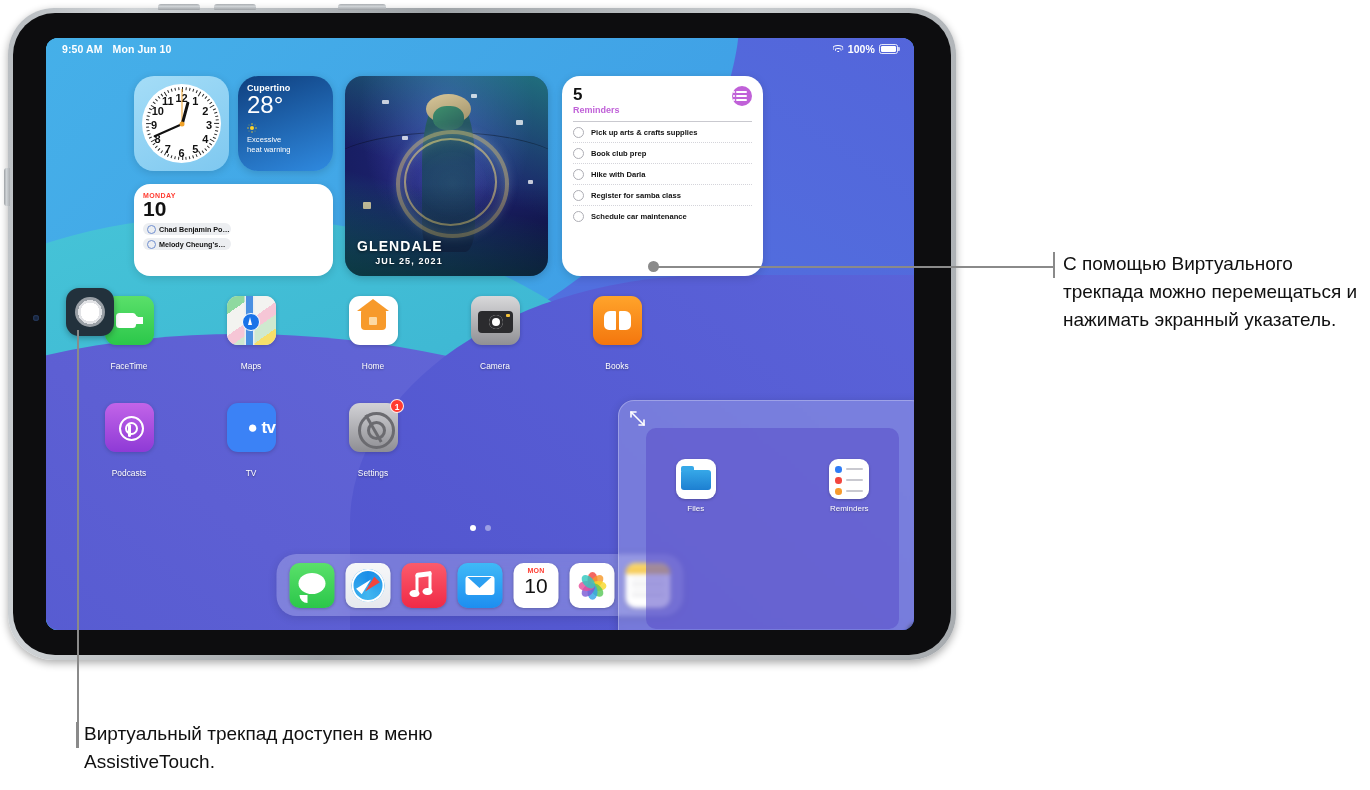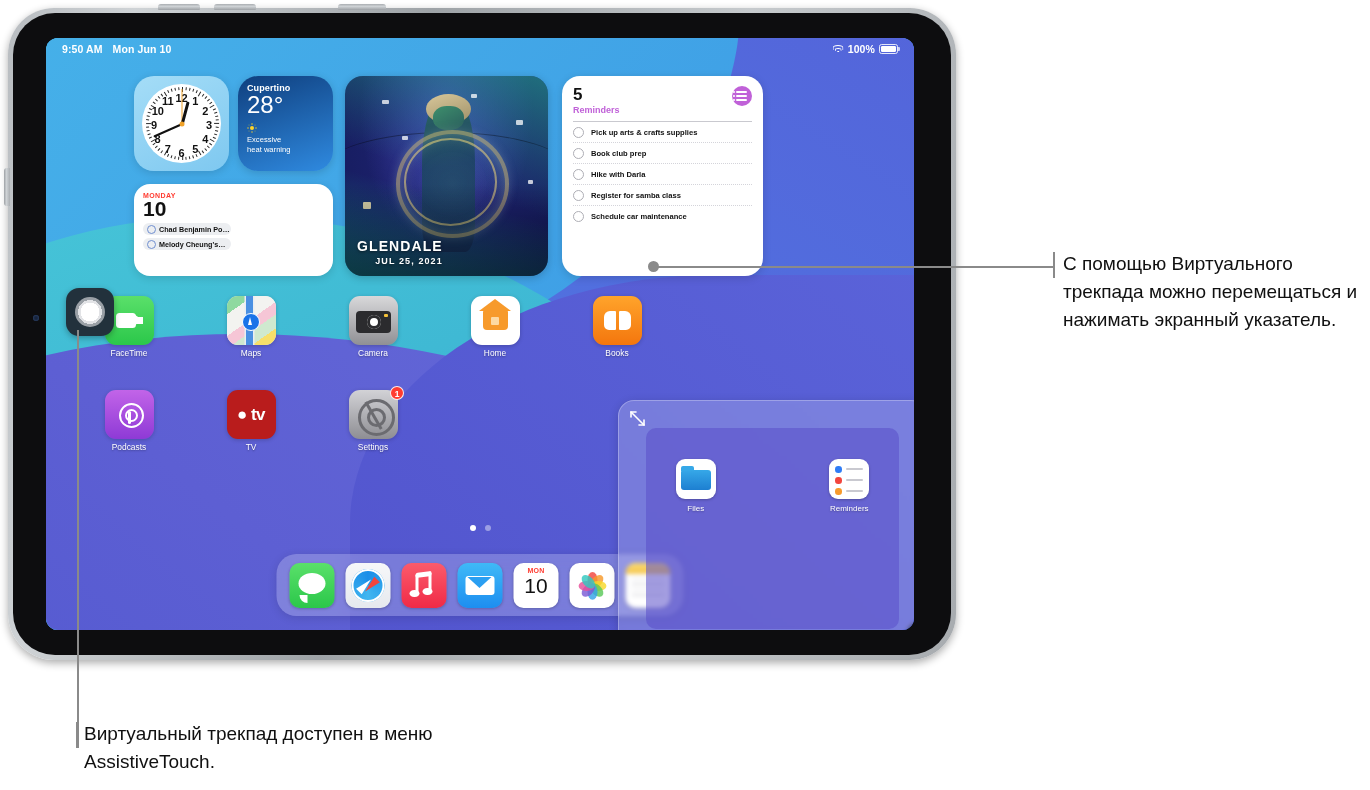--- a/index.html
+++ b/index.html
@@ -146,21 +146,21 @@
   .rem-item:last-child{border-bottom:none;}
   .rem-item .cb{width:9px;height:9px;border-radius:50%;border:1.1px solid #aeaeb5;flex:none;}
   .rem-item .lbl{font-size:7.6px;color:#111;font-weight:600;}
 
   
   .apps{position:absolute;left:0;right:0;top:258px;}
   .app-row{display:flex;}
   .app{width:122px;text-align:center;position:relative;}
   .app .ic{width:49px;height:49px;border-radius:11px;margin:0 auto;position:relative;
      box-shadow:0 1px 4px rgba(0,0,0,.2);overflow:hidden;}
-  .app .nm{font-size:8.4px;color:#fff;margin-top:3px;text-shadow:0 1px 2px rgba(0,0,0,.35);}
+  .app .nm{font-size:8.4px;color:#fff;margin-top:16px;text-shadow:0 1px 2px rgba(0,0,0,.35);}
   .badge{position:absolute;right:30px;top:-4px;min-width:14px;height:14px;border-radius:7px;
      background:#ff3b30;color:#fff;font-size:8.5px;line-height:14px;text-align:center;
      font-weight:600;border:1.4px solid rgba(255,255,255,.9);z-index:3;padding:0 2px;box-sizing:border-box;}
 
   
   .ic-facetime{background:linear-gradient(180deg,#5ae06a,#2bc74a);}
   .ic-facetime:after{content:"";position:absolute;left:11px;top:17px;width:20px;height:15px;
      border-radius:3.5px;background:#fff;
      box-shadow:11px 0 0 -4px #fff;}
   .ic-facetime:before{content:"";position:absolute;left:30px;top:19px;width:0;height:0;
@@ -197,21 +197,21 @@
      background:#fff;}
   .ic-books i:before{left:0;border-radius:6px 1px 1px 5px;}
   .ic-books i:after{right:0;border-radius:1px 6px 5px 1px;}
   .ic-podcasts{background:linear-gradient(180deg,#c264e8,#8e3ad6);}
   .ic-podcasts i{position:absolute;left:14px;top:13px;width:21px;height:21px;border-radius:50%;
      border:2.6px solid #fff;}
   .ic-podcasts i:before{content:"";position:absolute;left:4px;top:3.5px;width:9px;height:9px;
      border-radius:50%;border:2.4px solid #fff;}
   .ic-podcasts i:after{content:"";position:absolute;left:7px;top:6px;width:3.4px;height:13px;
      background:#fff;border-radius:2px;}
-  .ic-tv{background:#b91c1c;display:flex;align-items:center;justify-content:center;}
+  .ic-tv{background:#3b82f6;display:flex;align-items:center;justify-content:flex-end;}
   .ic-tv span{color:#fff;font-size:18px;font-weight:bold;letter-spacing:-.5px;}
   .ic-weather{background:linear-gradient(180deg,#2a8fe0,#1d6fd0);}
   .ic-weather i.s{position:absolute;right:8px;top:10px;width:15px;height:15px;border-radius:50%;
      background:#fdd13e;}
   .ic-weather i.c{position:absolute;left:6px;top:18px;width:27px;height:15px;border-radius:9px;
      background:#fff;}
   .ic-weather i.c:before{content:"";position:absolute;left:3px;top:-7px;width:14px;height:14px;
      border-radius:50%;background:#fff;}
   .ic-weather i.c:after{content:"";position:absolute;right:2px;top:-5px;width:11px;height:11px;
      border-radius:50%;background:#f0f0f5;}
@@ -532,30 +532,30 @@
           </div>
           <div class="app">
             <div class="ic ic-maps">
               <i class="r1"></i>
               <i class="rd"></i>
               <i class="pin"></i>
             </div>
             <div class="nm">Maps</div>
           </div>
           <div class="app">
+            <div class="ic ic-home">
+              <i></i>
+            </div>
+            <div class="nm">Home</div>
+          </div>
+          <div class="app">
             <div class="ic ic-camera">
               <i></i>
             </div>
             <div class="nm">Camera</div>
-          </div>
-          <div class="app">
-            <div class="ic ic-home">
-              <i></i>
-            </div>
-            <div class="nm">Home</div>
           </div>
           <div class="app">
             <div class="ic ic-books">
               <i></i>
             </div>
             <div class="nm">Books</div>
           </div>
         </div>
       <div class="app-row" id="app-row2" style="padding-left:22px;margin-top:32px;">
           <div class="app">

